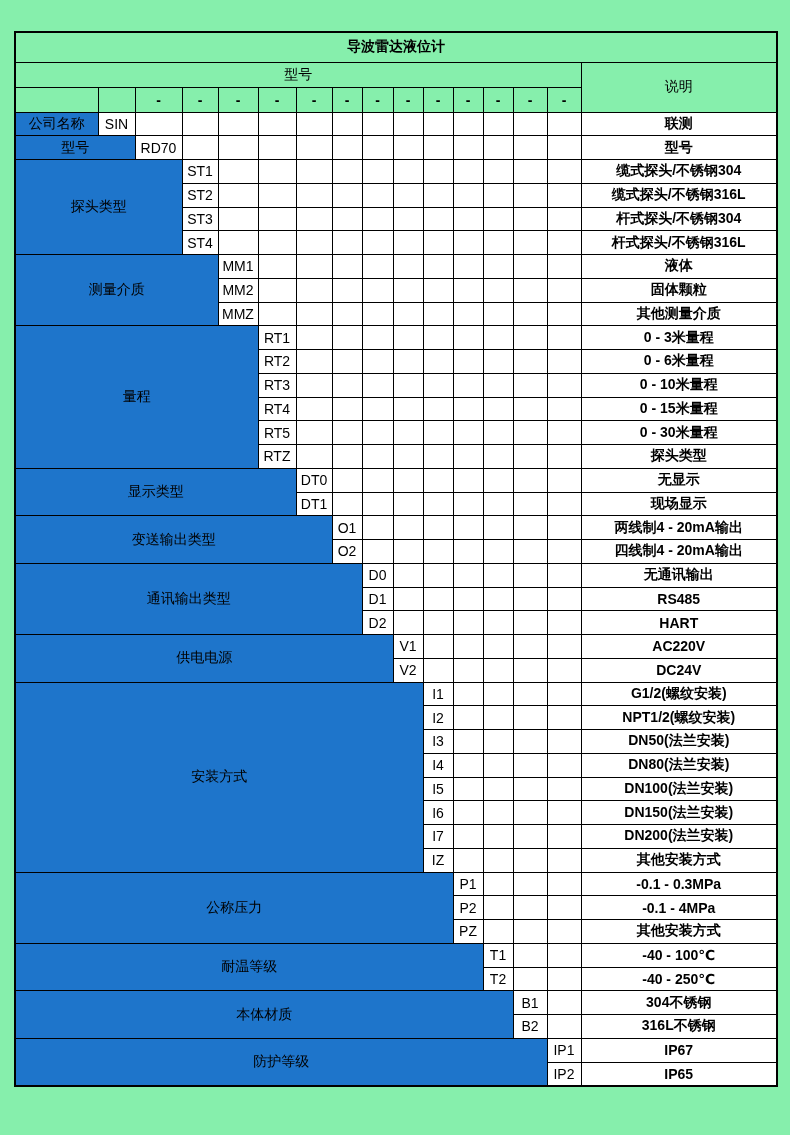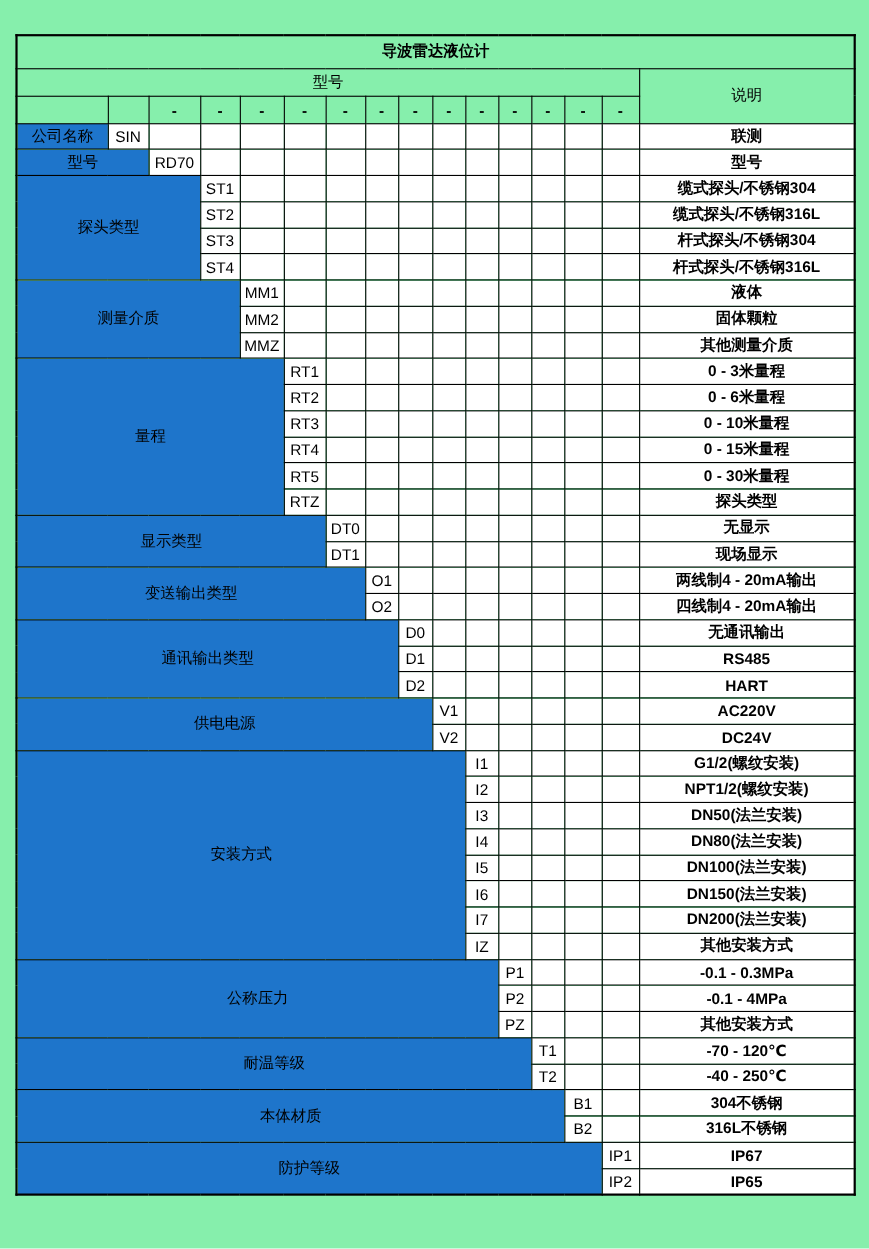--- a/index.html
+++ b/index.html
@@ -514,21 +514,21 @@
           <td class="empty"></td>
           <td class="empty"></td>
           <td class="empty"></td>
           <td class="desc">其他安装方式</td>
         </tr>
         <tr class="row-data">
           <td colspan="12" rowspan="2" class="cat">耐温等级</td>
           <td class="code">T1</td>
           <td class="empty"></td>
           <td class="empty"></td>
-          <td class="desc">-70 - 120℃</td>
+          <td class="desc">-40 - 100℃</td>
         </tr>
         <tr class="row-data">
           <td class="code">T2</td>
           <td class="empty"></td>
           <td class="empty"></td>
           <td class="desc">-40 - 250℃</td>
         </tr>
         <tr class="row-data">
           <td colspan="13" rowspan="2" class="cat">本体材质</td>
           <td class="code">B1</td>

